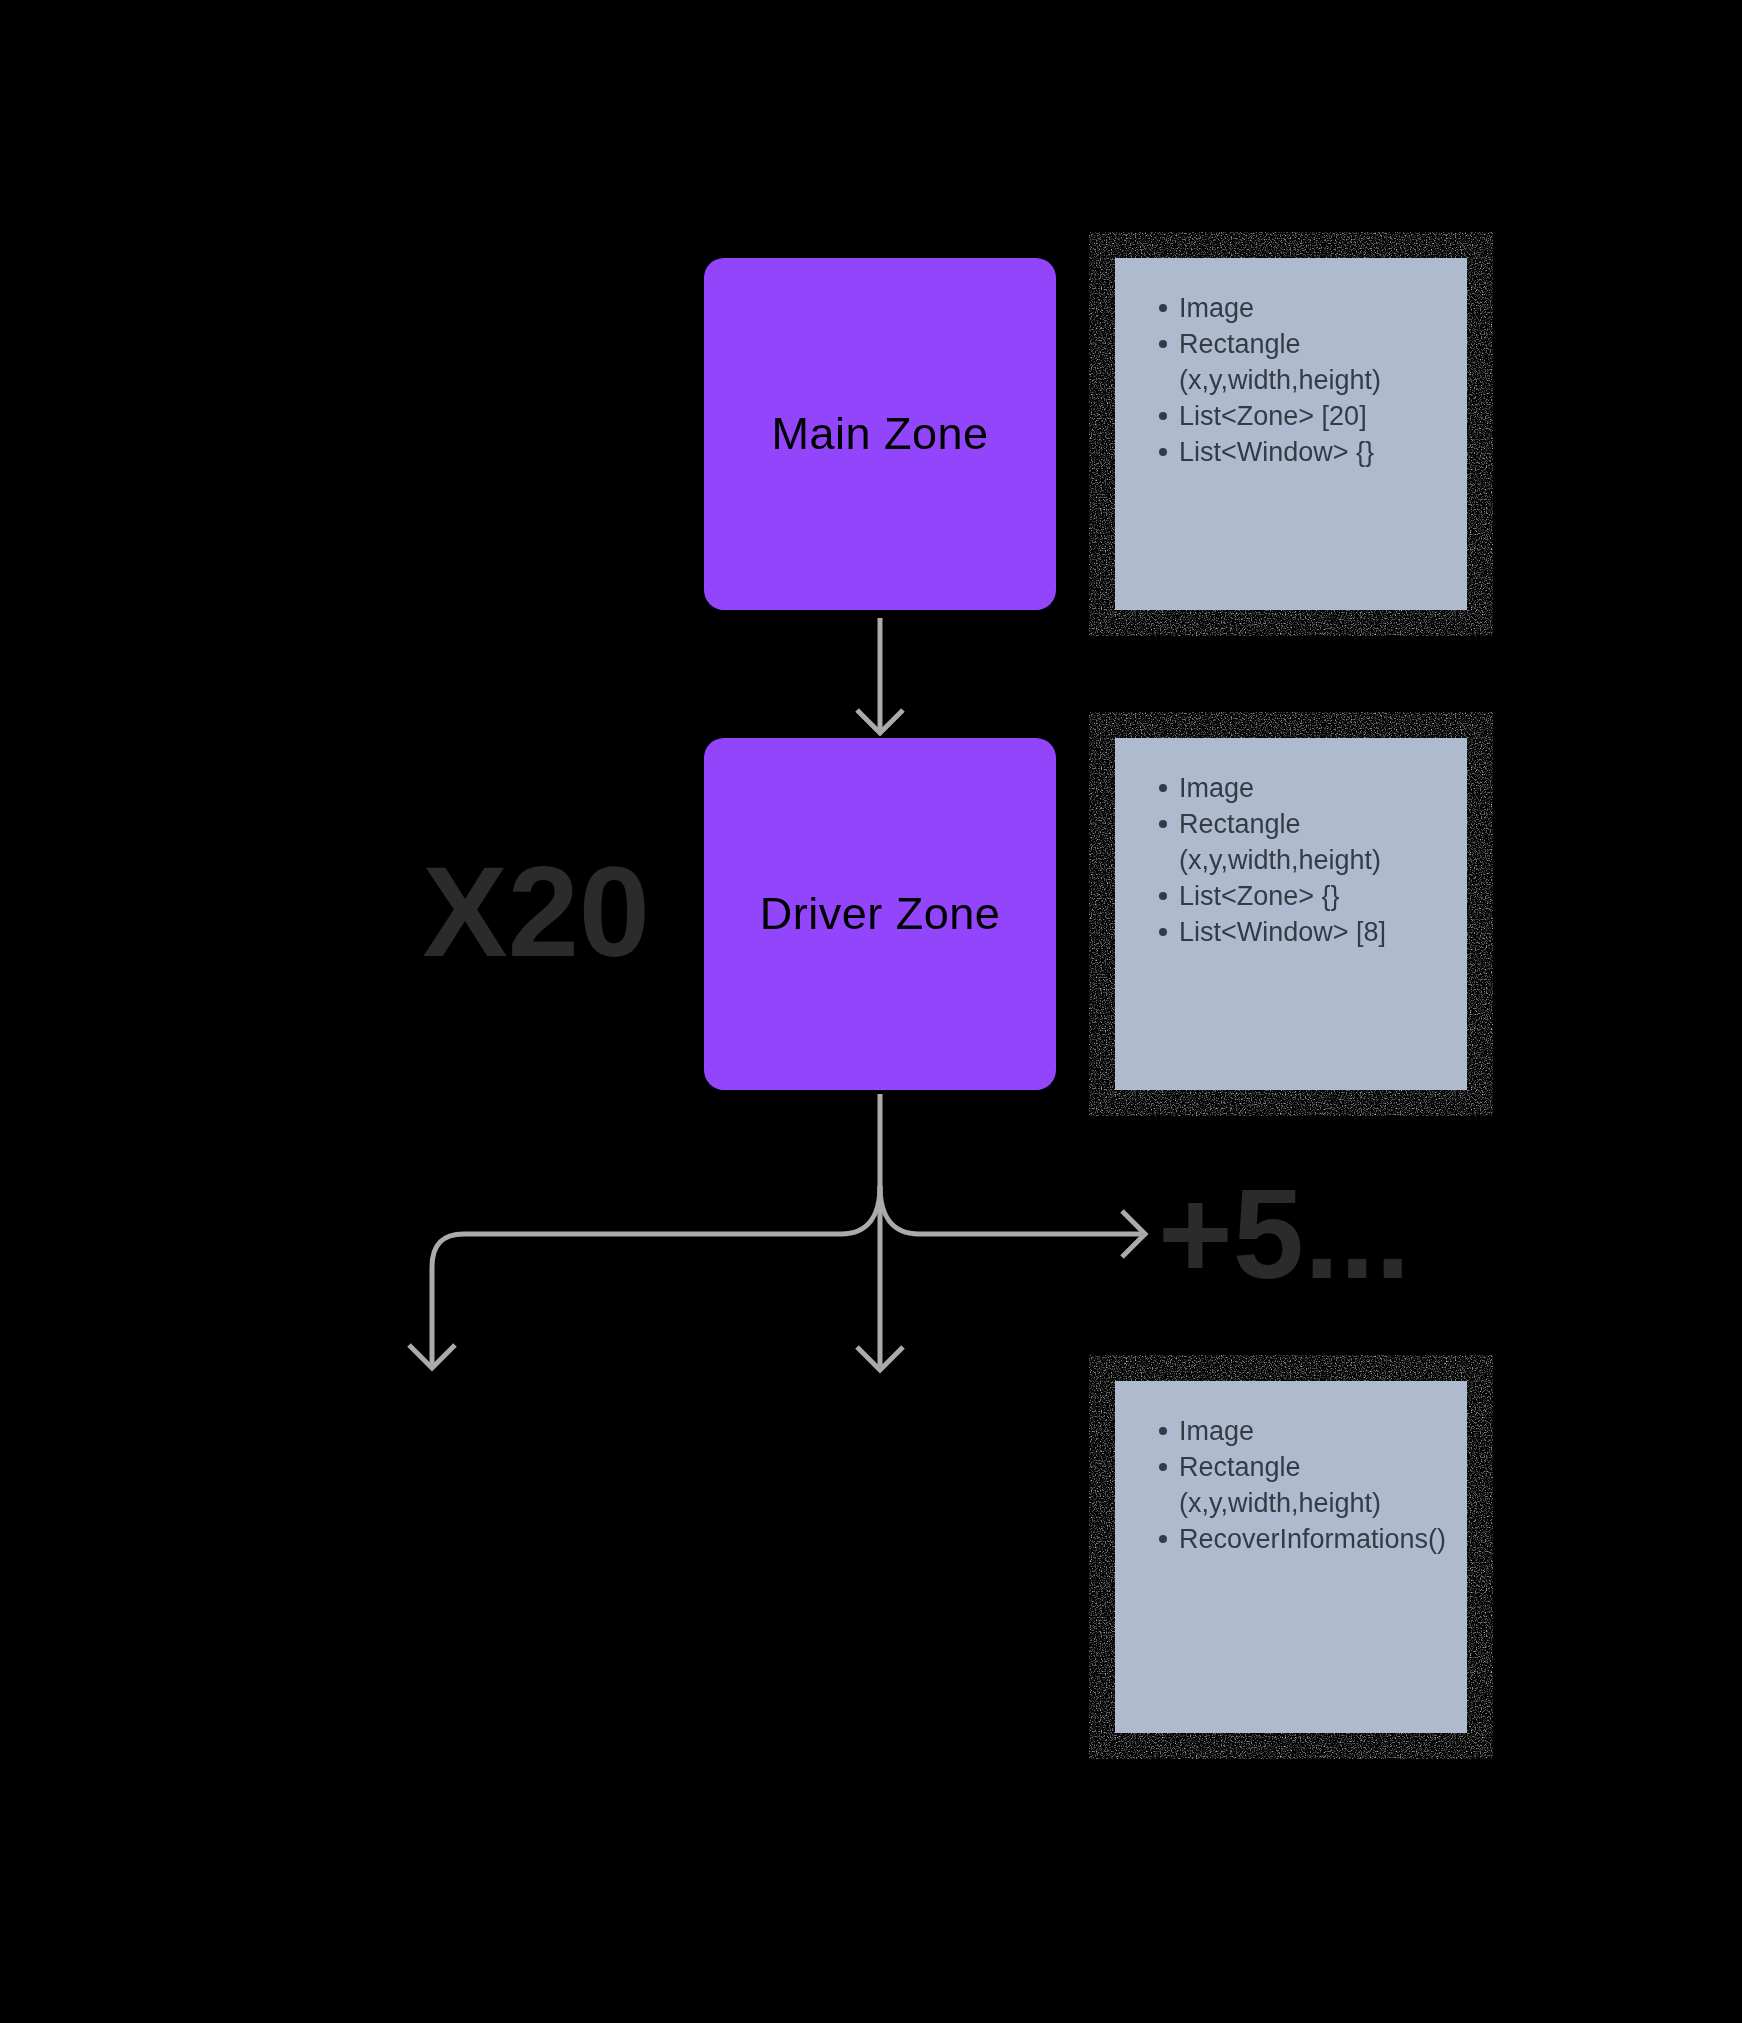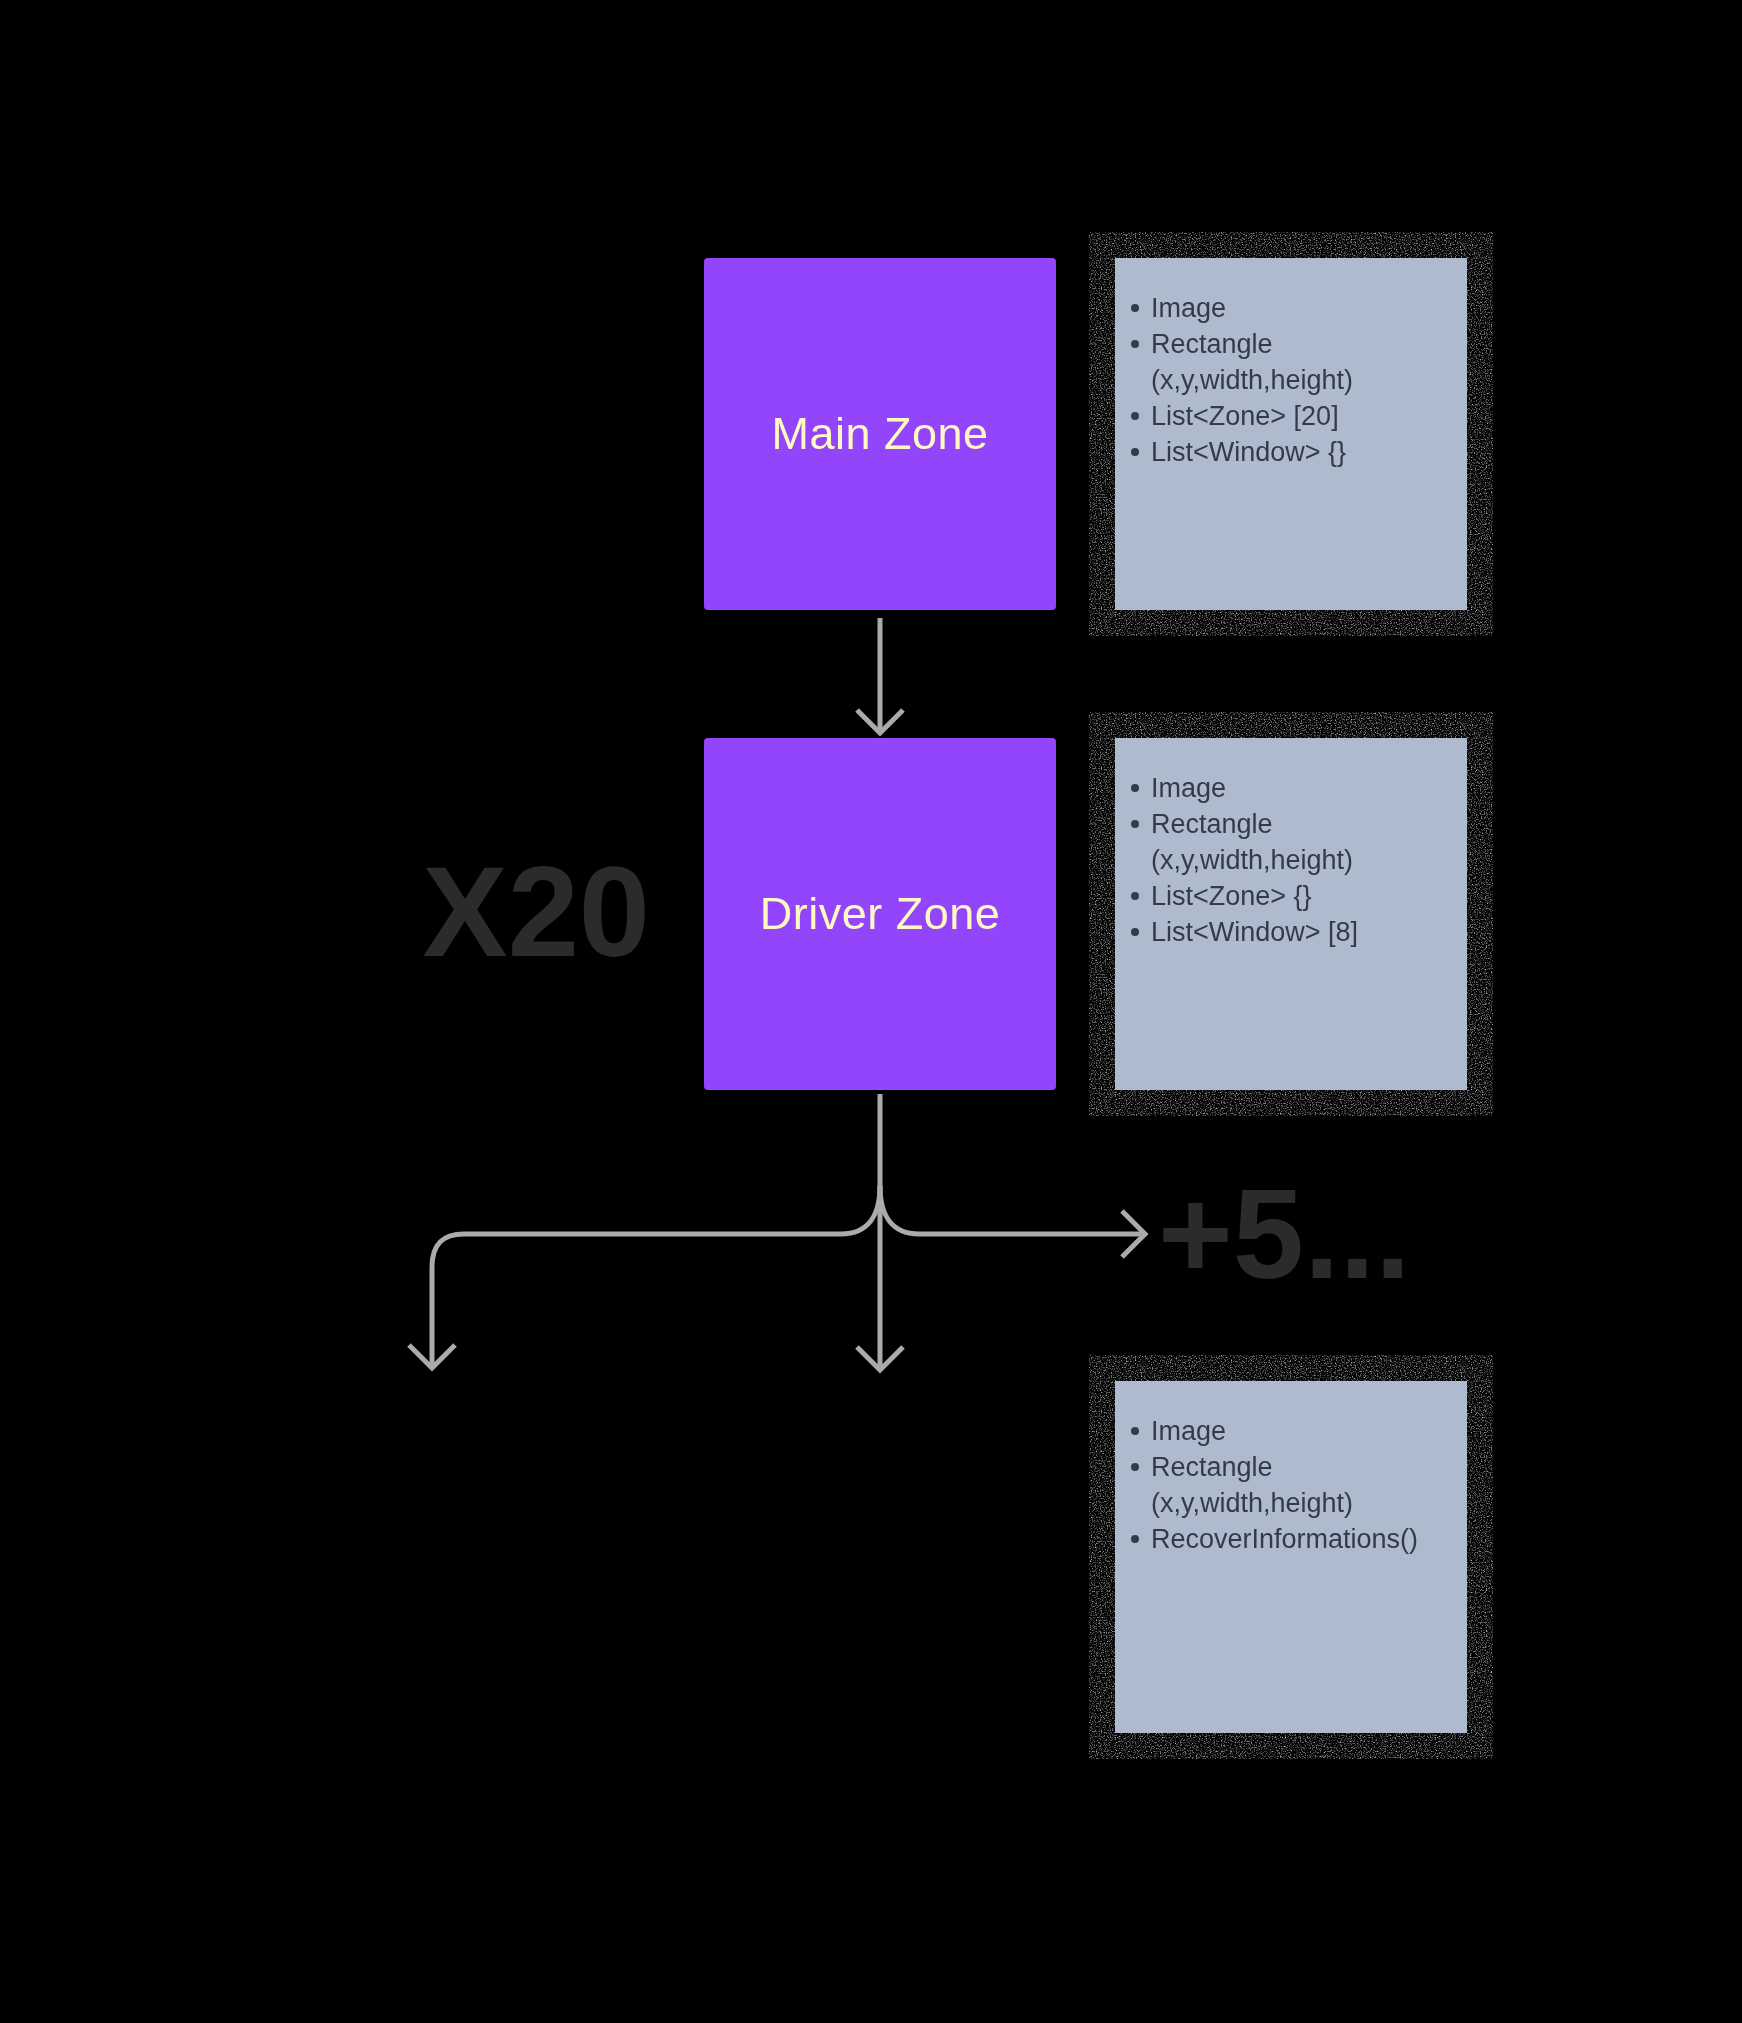--- a/index.html
+++ b/index.html
@@ -9,24 +9,24 @@
     background:#000;
     overflow:hidden;
     font-family:"Liberation Sans", sans-serif;
   }
 
   
   .node {
     position:absolute;
     width:352px; height:352px;
     background:#9345FB;
-    border-radius:4px;
+    border-radius:20px;
     display:flex; align-items:center; justify-content:center;
     text-align:center;
-    color:#fef9c3;
+    color:#000000;
     font-size:45px;
     font-weight:500;
     line-height:76px;
     letter-spacing:0.5px;
   }
   #node-main-zone     { left:704px; top:258px;  }
   #node-driver-zone   { left:704px; top:738px;  }
   #node-position-window { left:258px; top:1381px; }
   #node-gap-window    { left:704px; top:1381px; }
   .label-wrap { width:260px; }
@@ -44,21 +44,21 @@
     left:-26px; top:-26px;
     width:404px; height:404px;
   }
   .note-box {
     position:absolute;
     inset:0;
     background:#AEBACE;
   }
   .note-list {
     margin:0;
-    padding:32px 18px 0 36px;
+    padding:32px 18px 0 64px;
     list-style:none;
     color:#343B46;
     font-size:27px;
     line-height:36px;
     font-weight:400;
   }
   .note-list li { position:relative; }
   .note-list li::before {
     content:"";
     position:absolute;

